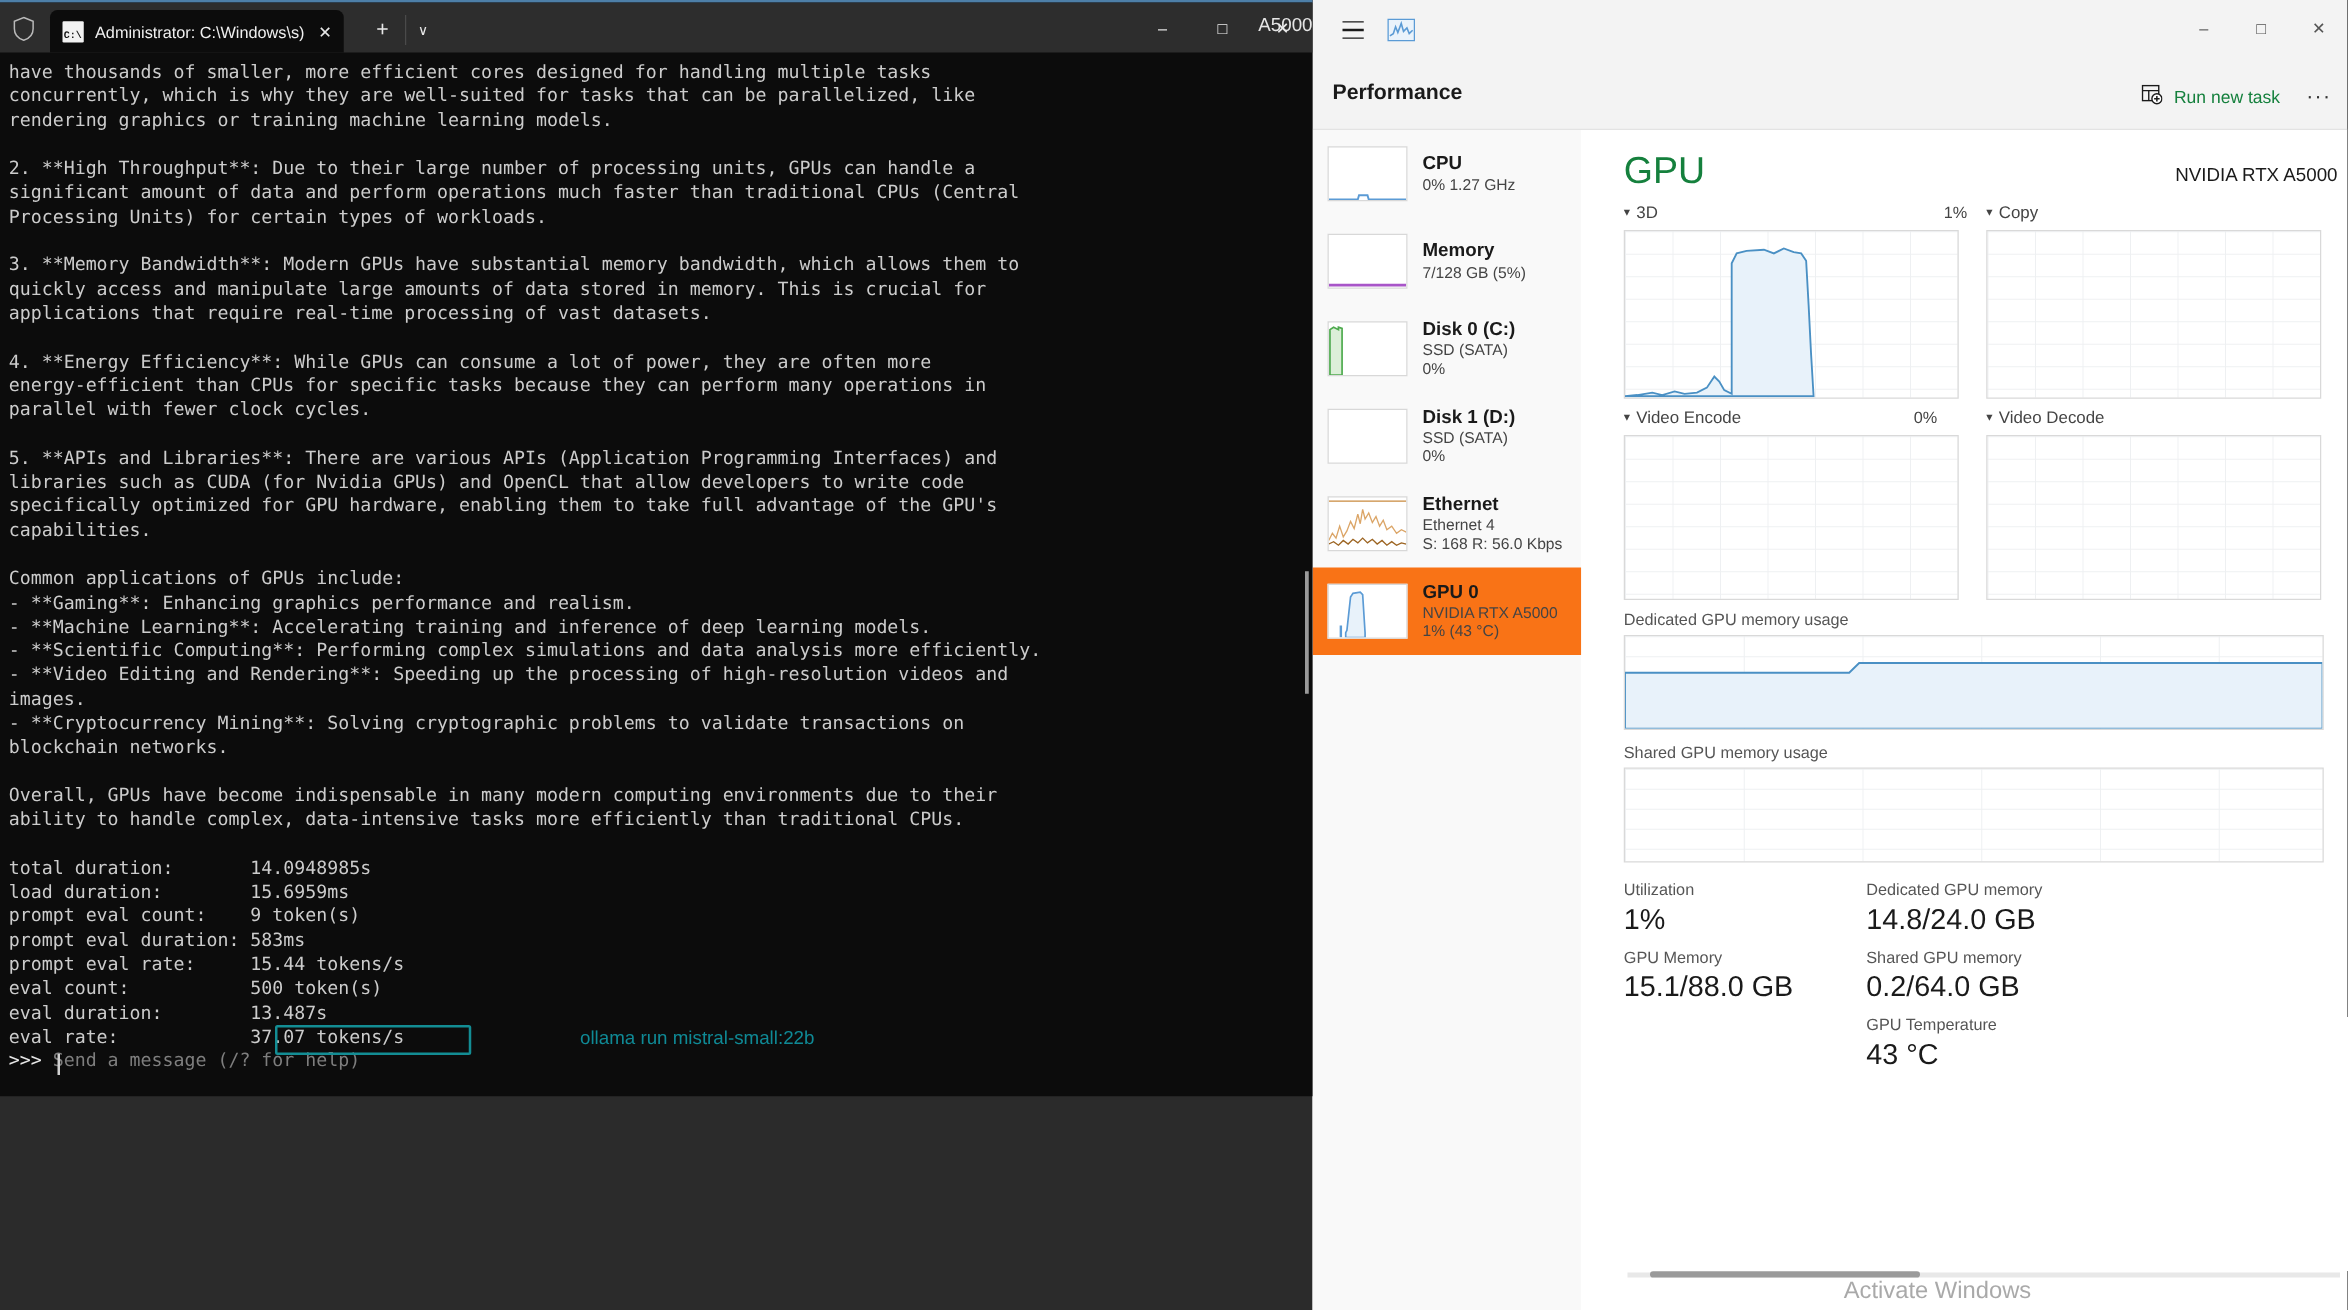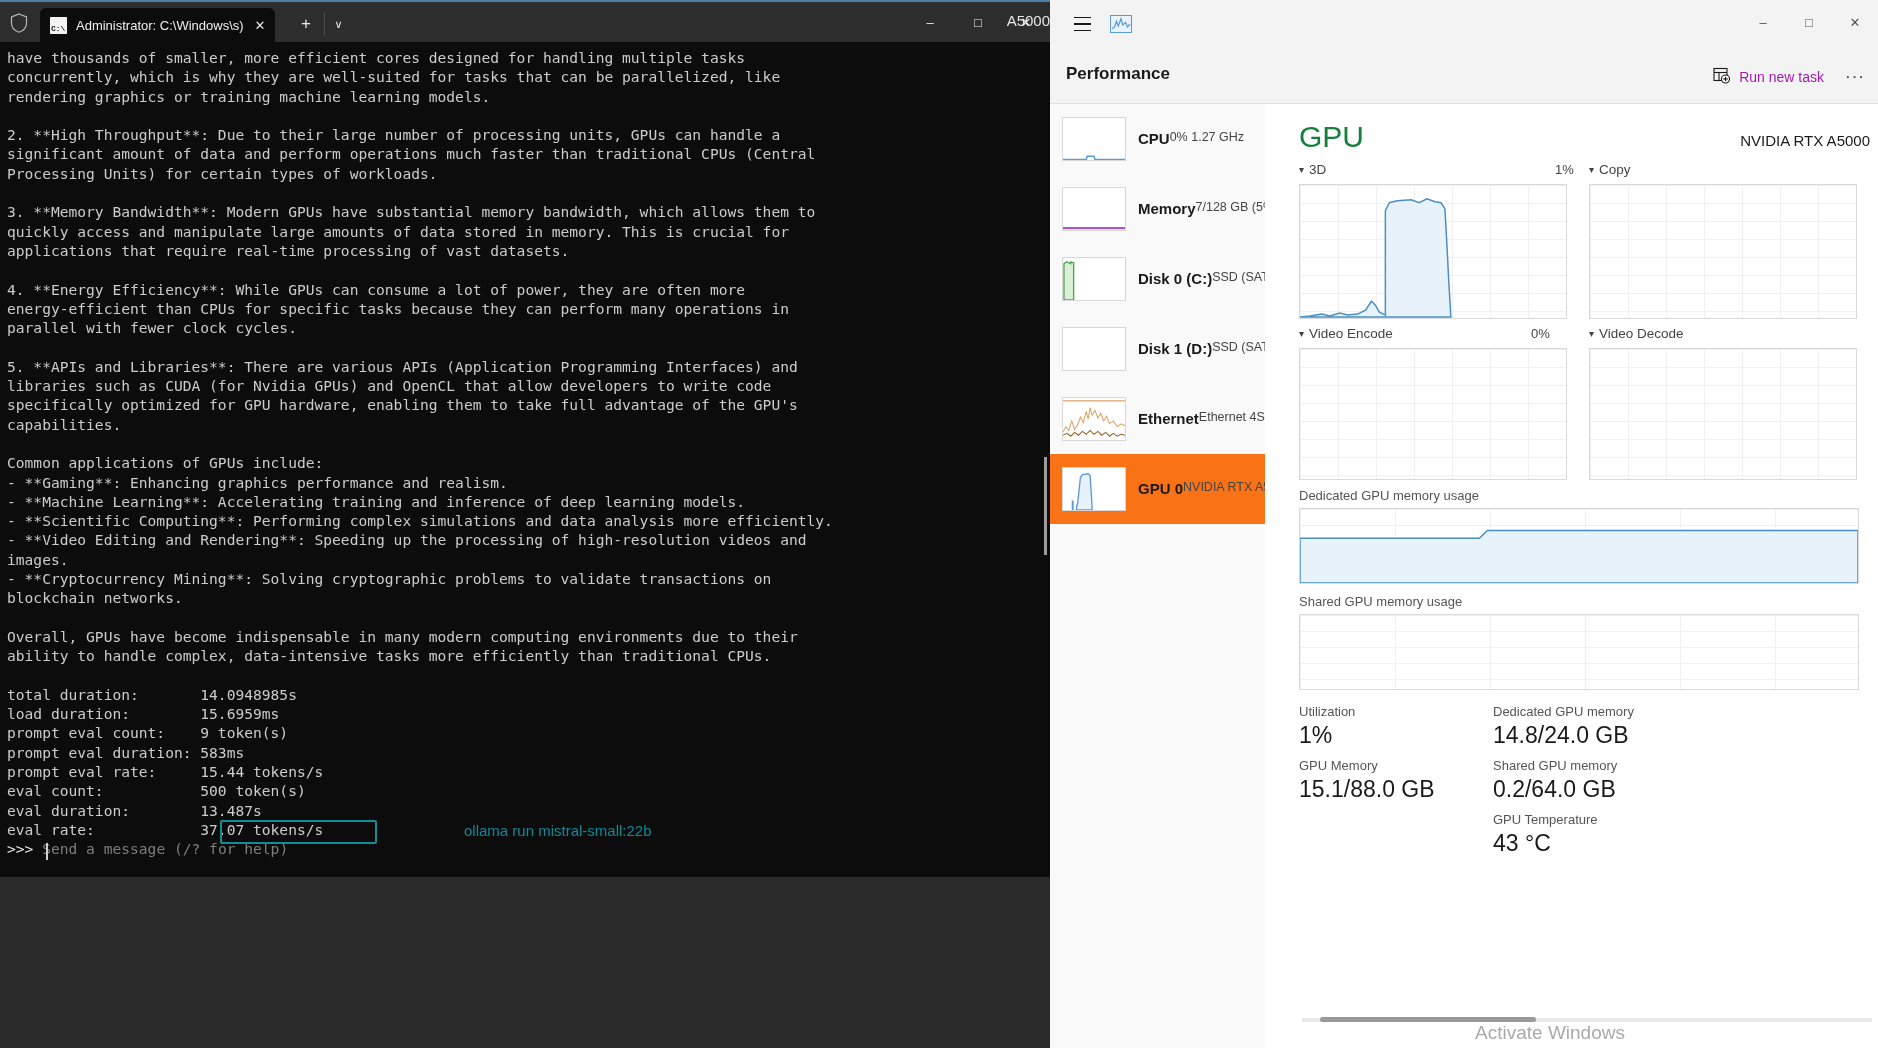--- a/index.html
+++ b/index.html
@@ -57,21 +57,21 @@
     border-bottom: 1px solid #e3e3e3;
     display: flex; align-items: center;
   }
   .tm-header-title {
     position: absolute; left: 16px; top: 16px;
     font-size: 17px; font-weight: 600; color: #1a1a1a;
   }
   .tm-runtask {
     position: absolute; right: 46px; top: 14px;
     display: flex; align-items: center; gap: 9px;
-    font-size: 14px; color: #a21caf;
+    font-size: 14px; color: #15803d;
     padding: 5px 8px; border-radius: 4px;
   }
   .tm-more {
     position: absolute; right: 8px; top: 15px;
     width: 30px; height: 28px;
     display:flex; align-items:center; justify-content:center;
     font-size: 17px; color: #333; letter-spacing: 1px;
   }
   .tm-body {
     position: absolute; left: 0; top: 104px; width: 828px; bottom: 0;
@@ -96,21 +96,21 @@
     display: none;
   }
   .tm-thumb {
     width: 64px; height: 44px;
     border: 1px solid #d8d8d8;
     background: #fff;
     position: relative; overflow: hidden;
     flex: 0 0 auto;
   }
   .tm-thumb svg { display:block; width: 100%; height: 100%; }
-  .tm-item-text { display: flex; flex-direction: row; line-height: 1.22; min-width: 0; }
+  .tm-item-text { display: flex; flex-direction: column; line-height: 1.22; min-width: 0; }
   .tm-item-name { font-size: 15px; color: #1a1a1a; font-weight: 600; white-space: nowrap; }
   .tm-item-sub { font-size: 12.5px; color: #444; white-space: nowrap; }
 
   
   .tm-detail {
     position: absolute; left: 215px; top: 0; right: 0; bottom: 0;
     background: #ffffff; overflow: hidden;
   }
   .gpu-title {
     position: absolute; left: 34px; top: 16px;

